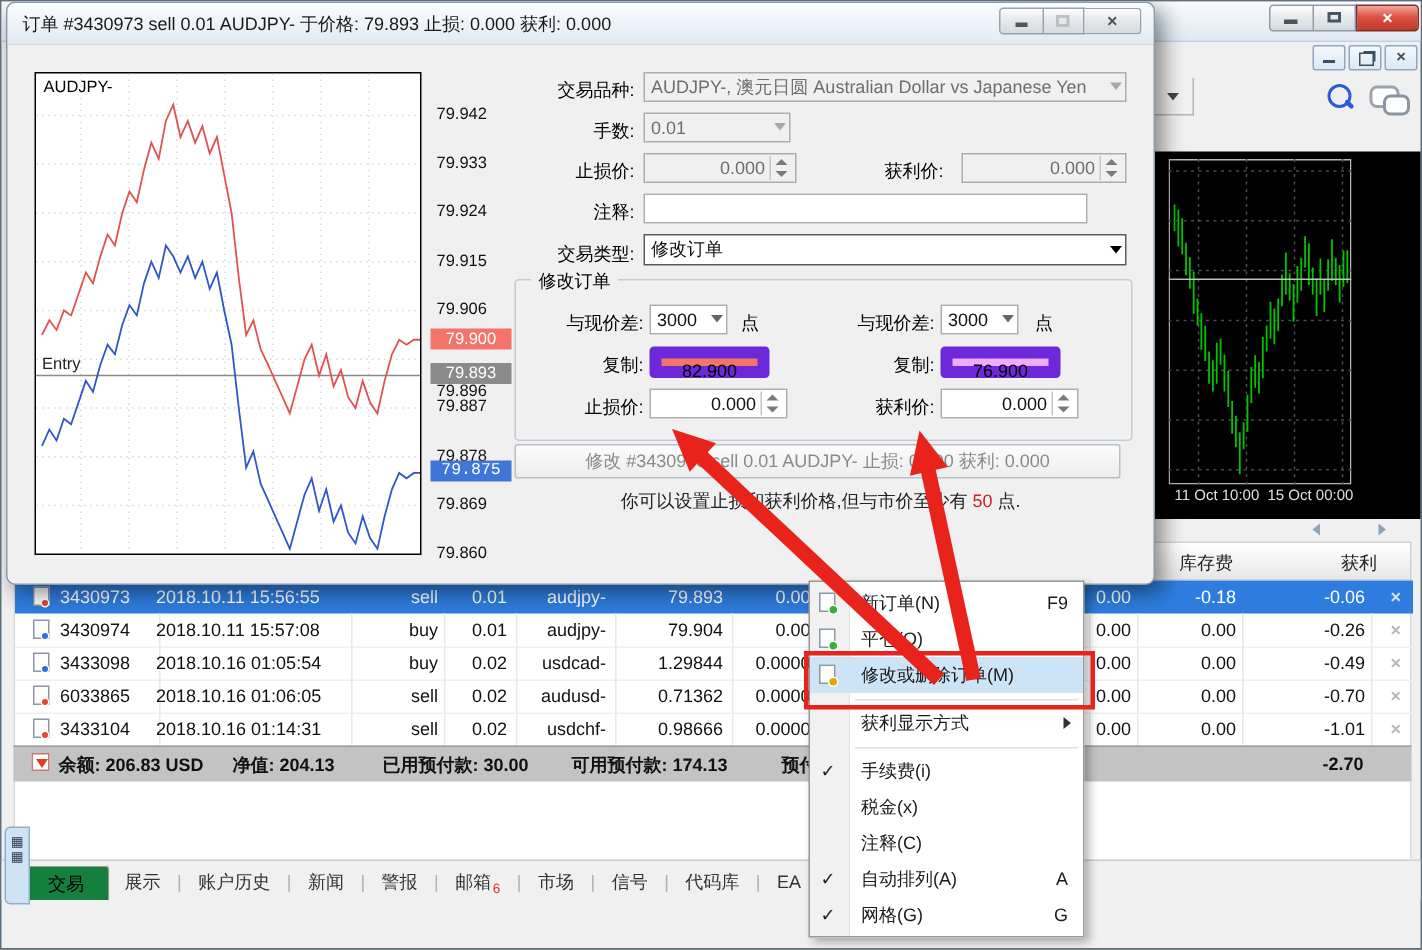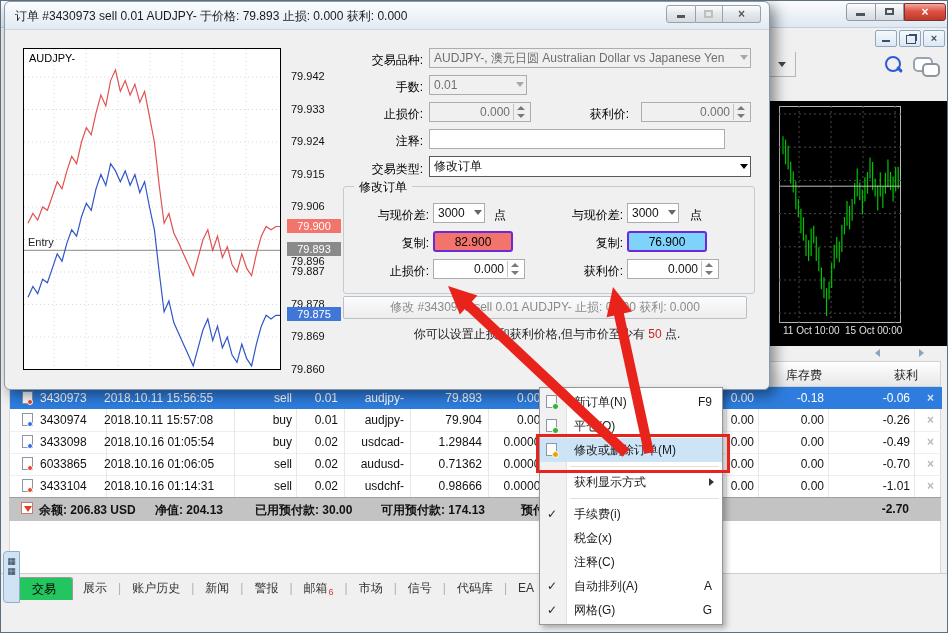--- a/index.html
+++ b/index.html
@@ -76,21 +76,21 @@
   #sum-icon{position:absolute;left:12px;top:5px;width:12px;height:12px;background:#fff;border:1px solid #c77;box-sizing:border-box;}
   #sum-icon:after{content:"";position:absolute;left:2px;top:3px;width:0;height:0;border-left:4px solid transparent;
     border-right:4px solid transparent;border-top:6px solid #e04020;}
   
   #tabbar{position:absolute;left:0;top:572px;width:948px;height:26px;background:#f0f0f0;border-top:1px solid #cfcfcf;}
   #dock-tab{position:absolute;left:2px;top:550px;width:17px;height:52px;background:#cfe3f5;
     border:1px solid #8fb0cc;border-radius:4px 0 0 4px;box-sizing:border-box;color:#2c3c55;
     font-size:9px;line-height:10px;text-align:center;padding-top:4px;}
   #tabs-list{position:absolute;left:14px;top:2px;height:24px;display:flex;align-items:center;}
   .tab{padding:0 10px;color:#333;height:24px;line-height:24px;white-space:nowrap;}
-  .tab.active{background:#22c55e;border:1px solid #9a9a9a;border-bottom:none;border-radius:3px 3px 0 0;
+  .tab.active{background:#15803d;border:1px solid #9a9a9a;border-bottom:none;border-radius:3px 3px 0 0;
     height:22px;line-height:22px;padding:0 16px;color:#000;}
   .tsep{color:#b0b0b0;padding:0 1px;}
   .tbadge{color:#e03030;font-size:9px;vertical-align:sub;margin-left:1px;}
   #statusbar{position:absolute;left:0;top:598px;width:948px;height:34px;background:#f0f0f0;border-top:1px solid #c8c8c8;}
   #statusbar .stext{position:absolute;top:7px;white-space:nowrap;}
   .ssep{position:absolute;top:5px;width:1px;height:17px;background:#c5c5c5;}
   #sig-icon{position:absolute;left:903px;top:7px;width:16px;height:15px;}
   #sig-icon i{position:absolute;bottom:0;width:3px;}
   #grip{position:absolute;right:2px;bottom:3px;width:13px;height:13px;
     background:repeating-linear-gradient(135deg,transparent 0 3px,#b9b9b9 3px 5px);}
@@ -137,24 +137,24 @@
   .spin .dn{bottom:2px;border-top:4px solid #7a7a7a;}
   .numval{display:block;text-align:right;padding-right:16px;}
   input.rawinput{position:absolute;box-sizing:border-box;height:20px;border:1px solid #abadb3;background:#fff;
     font-family:"Liberation Sans",sans-serif;font-size:12px;padding:0 4px;}
   #type-combo{border-color:#5a5a5a;height:21px;font-weight:normal;}
   #type-combo .cdrop{top:7px;border-top-color:#000;}
   
   #mod-group{position:absolute;left:338px;top:184px;width:410px;height:106px;border:1px solid #c3cbd3;
     border-radius:3px;}
   #mod-legend{position:absolute;left:10px;top:-8px;background:#f0f0f0;padding:0 5px;color:#000;}
-  .copybtn{position:absolute;width:80px;height:21px;box-sizing:border-box;border:2px solid #6d28d9;
+  .copybtn{position:absolute;width:80px;height:21px;box-sizing:border-box;border:8px solid #6d28d9;
     border-radius:3px;font-family:"Liberation Sans",sans-serif;font-size:12px;color:#000;text-align:center;}
   .copybtn.red{background:#f3746b;}
-  .copybtn.blue{background:#7dd3fc;}
+  .copybtn.blue{background:#f0abfc;}
   #modify-btn{position:absolute;left:338px;top:294px;width:404px;height:23px;box-sizing:border-box;
     border:1px solid #b8c0c8;border-radius:2px;background:linear-gradient(#fcfcfc,#ededed);
     color:#8a8a8a;font-family:"Liberation Sans",sans-serif;font-size:12px;text-align:center;}
   #hint{position:absolute;left:330px;top:324px;width:424px;text-align:center;color:#222;}
   #hint .pts{color:#c22;}
   
   #ctx-menu{position:absolute;left:538px;top:386px;width:184px;height:238px;background:#fff;
     border:1px solid #979797;box-shadow:3px 3px 6px rgba(0,0,0,.3);z-index:50;box-sizing:border-box;
     padding-top:2px;
     background:linear-gradient(90deg,#f1f1f1 0 26px,#e2e2e2 26px 27px,#fff 27px);}
@@ -494,21 +494,21 @@
         <div class="scale-lab" style="top: 87px;">79.924</div>
         <div class="scale-lab" style="top: 119.5px;">79.915</div>
         <div class="scale-lab" style="top: 152px;">79.906</div>
         <div class="scale-lab" style="top: 184.5px; margin-top: 22px;">79.896</div>
         <div class="scale-lab" style="top: 217px;">79.887</div>
         <div class="scale-lab" style="top: 249.5px;">79.878</div>
         <div class="scale-lab" style="top: 282px;">79.869</div>
         <div class="scale-lab" style="top: 314.5px;">79.860</div>
         <div class="ptag tag-red" style="top: 170.5px;">79.900</div>
         <div class="ptag tag-gray" style="top: 194.333px;">79.893</div>
-        <div class="ptag tag-blue" style="top: 259.333px;">79.875</div>
+        <div class="ptag tag-blue" style="top: 259.333px; font-family: Liberation Mono, monospace;">79.875</div>
       </div>
 
     <span class="flabel" style="right:346px;top:50px">交易品种:</span>
     <div class="field dis" style="left:424px;top:46px;width:322px">
       <span>AUDJPY-, 澳元日圆 Australian Dollar vs Japanese Yen</span>
       <span class="cdrop pale"></span>
     </div>
     <span class="flabel" style="right:346px;top:77px">手数:</span>
     <div class="field dis" style="left:424px;top:73px;width:98px">
       <span>0.01</span>

